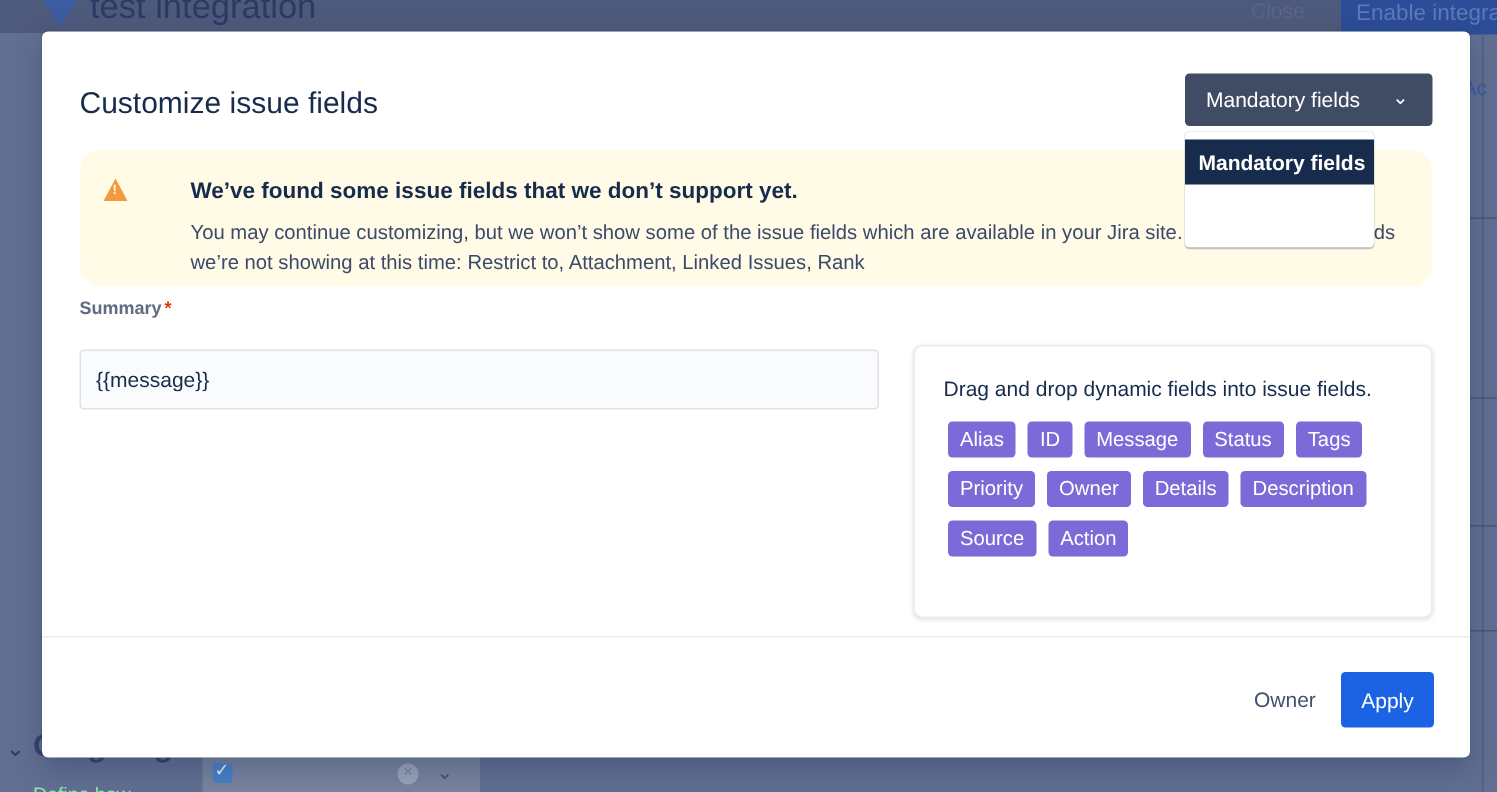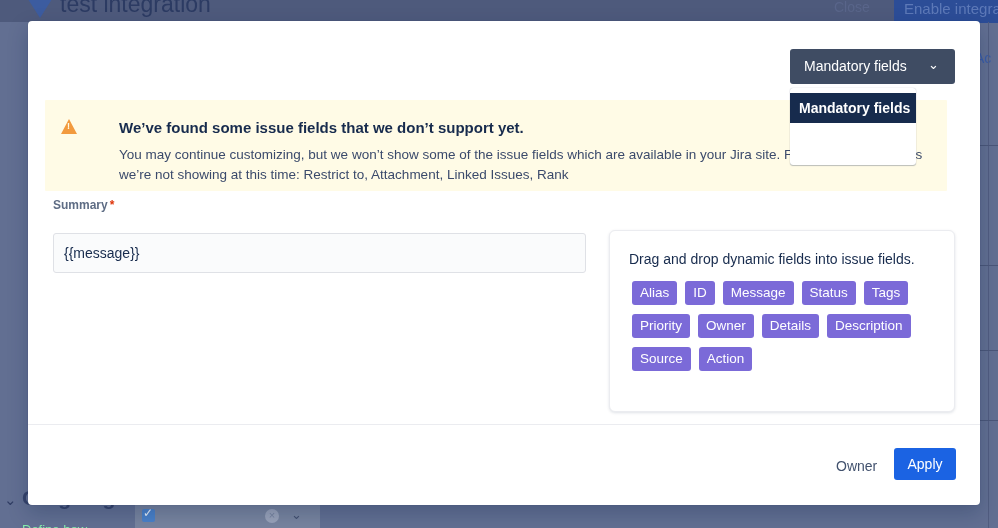--- a/index.html
+++ b/index.html
@@ -142,24 +142,24 @@
     height: 30px; line-height: 30px;
     font-size: 14px; padding-left: 9px;
     color: #172b4d; white-space: nowrap; cursor: pointer;
   }
   .menu-item.selected {
     background: #172b4d; color: #ffffff; font-weight: 700;
   }
 
   
   #warning-banner {
-    position: absolute; left: 17px; top: 79px;
+    position: absolute; left: 25px; top: 79px;
     width: 902px; height: 91px;
     background: #fffbe6;
-    border-radius: 1px;
+    border-radius: 14px;
   }
   #warning-icon {
     position: absolute; left: 16px; top: 19px;
     width: 0; height: 0;
     border-left: 8px solid transparent;
     border-right: 8px solid transparent;
     border-bottom: 15px solid #f29a3e;
   }
   #warning-icon::after {
     content: "!";
@@ -235,21 +235,21 @@
   }
   #cancel-button {
     position: absolute; left: 800px; top: 431px;
     background: none; border: none;
     font-family: "Liberation Sans", sans-serif;
     font-size: 14px; color: #42526e; cursor: pointer;
     padding: 6px 8px;
   }
   #apply-button {
     position: absolute; left: 866px; top: 427px;
-    width: 62px; height: 32px;
+    width: 62px; height: 37px;
     background: #1b63e3;
     border: none; border-radius: 3px;
     font-family: "Liberation Sans", sans-serif;
     font-size: 14px; color: #ffffff; cursor: pointer;
   }
 </style>
 </head>
 <body>
 
 <div id="backdrop">
@@ -272,20 +272,21 @@
 
   <div id="bg-task-strip"></div>
   <div id="bg-task-check"></div>
   <div id="bg-task-label">Task</div>
   <div id="bg-task-clear">×</div>
   <div id="bg-task-chevron">⌄</div>
 </div>
 
 <div id="modal">
 
+  <div id="modal-title">Customize issue fields</div>
 
   <div id="field-scope-dropdown">
     <span id="field-scope-label">Mandatory fields</span>
     <span id="field-scope-chevron">⌄</span>
   </div>
 
   <div id="field-scope-menu">
     <div class="menu-item selected">Mandatory fields</div>
   </div>
 

